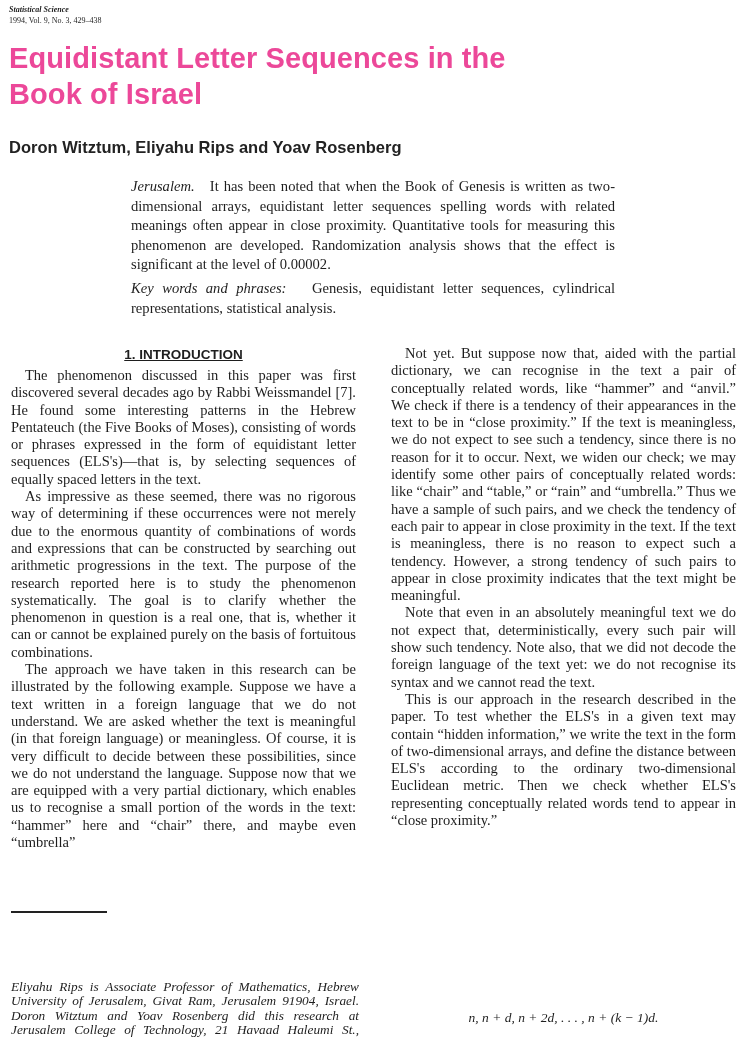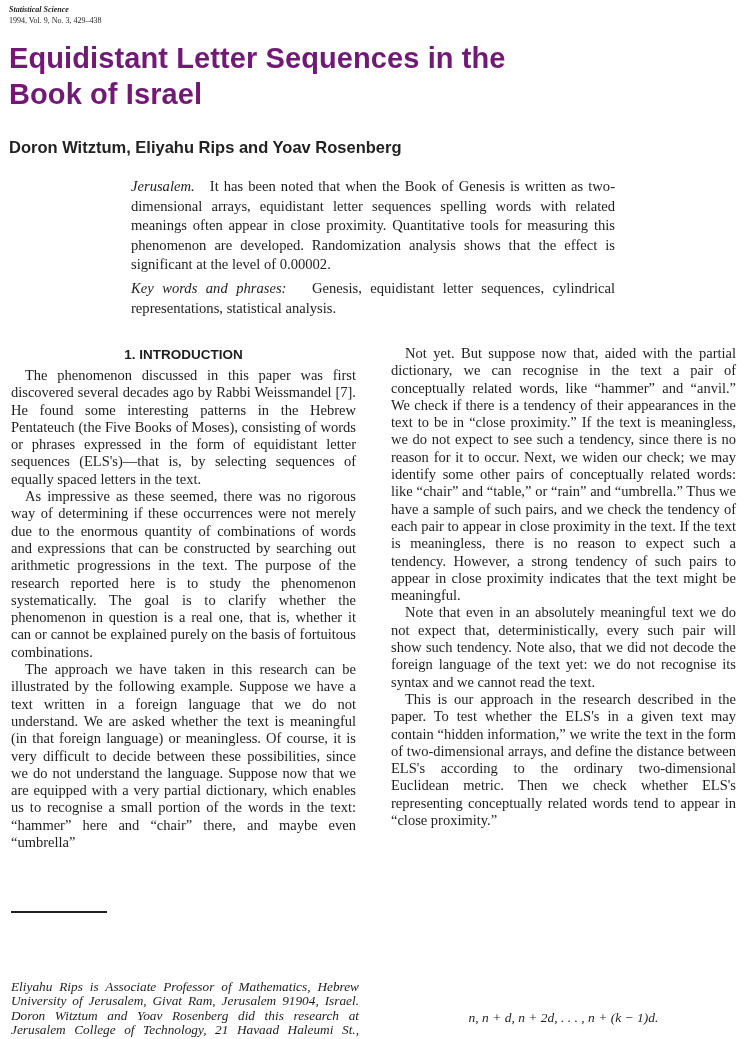--- a/index.html
+++ b/index.html
@@ -11,21 +11,21 @@
     .journal {
       position: absolute; left: 9px; top: 4px;
       font-size: 8px; line-height: 11px;
       font-family: "Liberation Serif", serif;
     }
     .journal .name { font-style: italic; font-weight: bold; }
     .title {
       position: absolute; left: 9px; top: 40px; width: 720px;
       font-family: "Liberation Sans", sans-serif;
       font-weight: bold; font-size: 29px; line-height: 36px;
-      color: #701a75; margin: 0; letter-spacing: 0.1px;
+      color: #ec4899; margin: 0; letter-spacing: 0.1px;
     }
     .authors {
       position: absolute; left: 9px; top: 136px;
       font-family: "Liberation Sans", sans-serif;
       font-weight: bold; font-size: 16.5px; line-height: 22px; color: #222;
     }
     .abstract {
       position: absolute; left: 131px; top: 177px; width: 484px;
       font-size: 14.6px; line-height: 19.5px; text-align: justify;
     }
@@ -38,21 +38,21 @@
     .col {
       position: absolute; top: 345px; width: 345px;
       font-size: 14.5px; line-height: 17.3px; text-align: justify;
       hyphens: manual;
     }
     .col.left { left: 11px; }
     .col.right { left: 391px; top: 345px; }
     .section-head {
       font-family: "Liberation Sans", sans-serif;
       font-weight: bold; font-size: 13.5px; text-align: center;
-      margin: 0 0 2px 0; line-height: 20px;
+      margin: 0 0 2px 0; line-height: 20px; text-decoration: underline;
     }
     .col p { margin: 0; text-indent: 14px; }
     .col p.noindent { text-indent: 0; }
     .footnote-rule {
       position: absolute; left: 11px; top: 911px; width: 96px; height: 1.5px; background: #222;
     }
     .footnote {
       position: absolute; left: 11px; top: 980px; width: 348px;
       font-size: 13.3px; line-height: 14.3px; font-style: italic; text-align: justify;
     }

